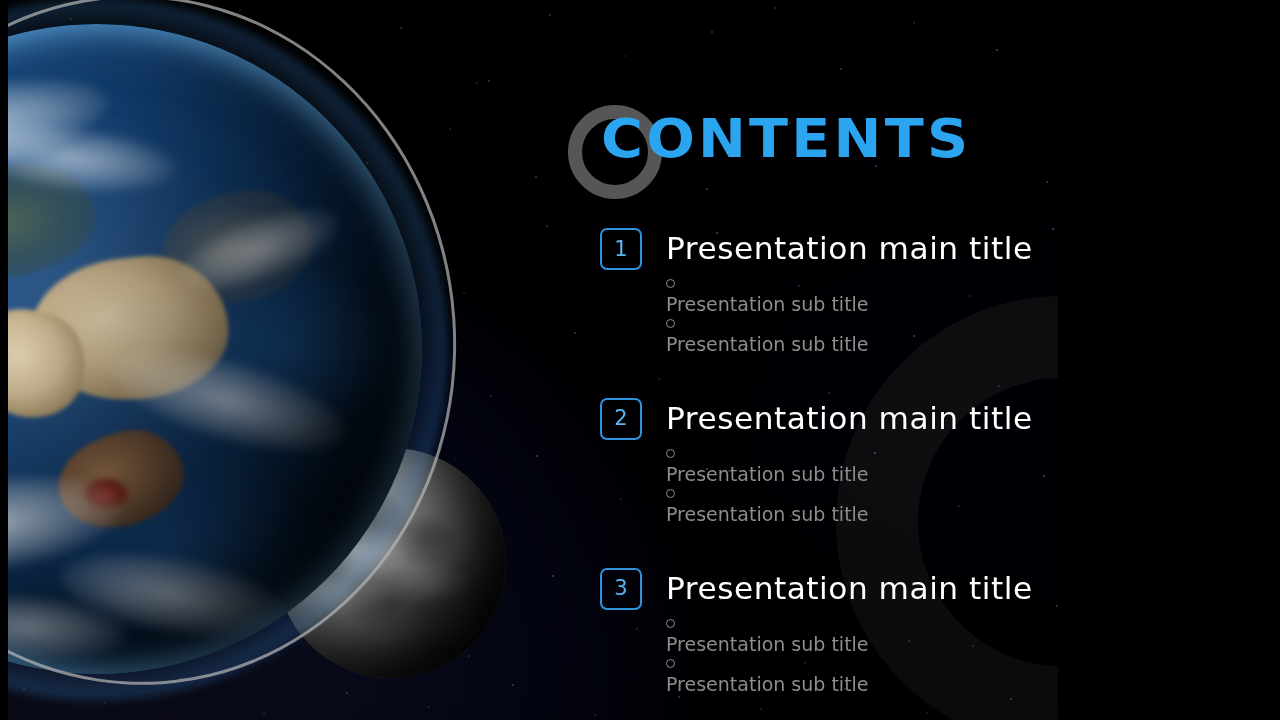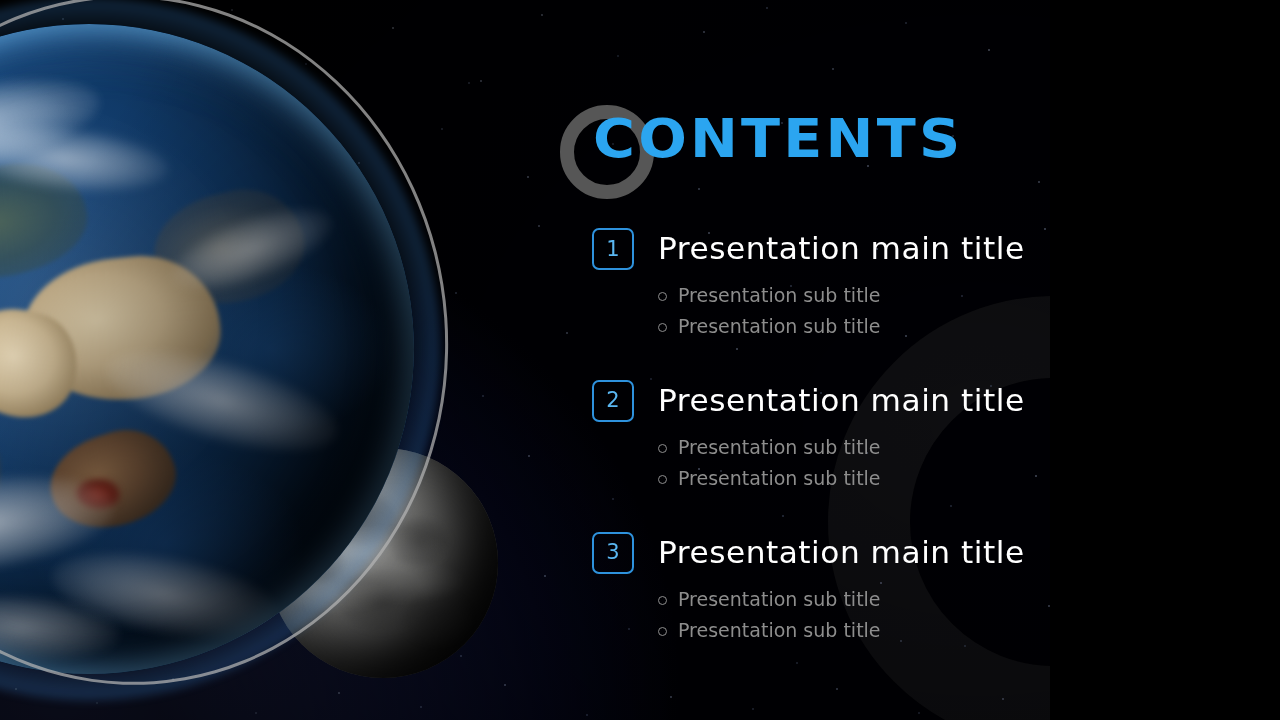--- a/index.html
+++ b/index.html
@@ -7,20 +7,21 @@
     padding: 0;
     background: #000;
   }
   #slide {
     position: relative;
     width: 1050px;
     height: 720px;
     overflow: hidden;
     background: #000005;
     font-family: "Liberation Sans", sans-serif;
+    margin-left: 8px;
   }
 
   
   .space-base {
     position: absolute;
     inset: 0;
     background:
       radial-gradient(ellipse 620px 520px at 60px 690px, #252c5e 0%, #1a2049 28%, #0d1130 55%, #04061a 78%, #000004 100%),
       radial-gradient(ellipse 520px 440px at 120px 360px, #131a3e 0%, #0a0d26 45%, #02030f 75%, #000003 100%),
       linear-gradient(105deg, #080b22 0%, #05071a 22%, #020309 48%, #000002 70%, #000000 100%);
@@ -353,20 +354,21 @@
     margin: 10px 0 0 66px;
   }
   .sub-item {
     display: flex;
     align-items: baseline;
     color: #8d8d8d;
     font-family: "DejaVu Sans", sans-serif;
     font-size: 19px;
     line-height: 1.63;
     white-space: nowrap;
+    flex-direction: column;
   }
   .sub-bullet {
     display: inline-block;
     width: 9px;
     height: 9px;
     border: 1.6px solid #8d8d8d;
     border-radius: 50%;
     box-sizing: border-box;
     margin-right: 11px;
     position: relative;

